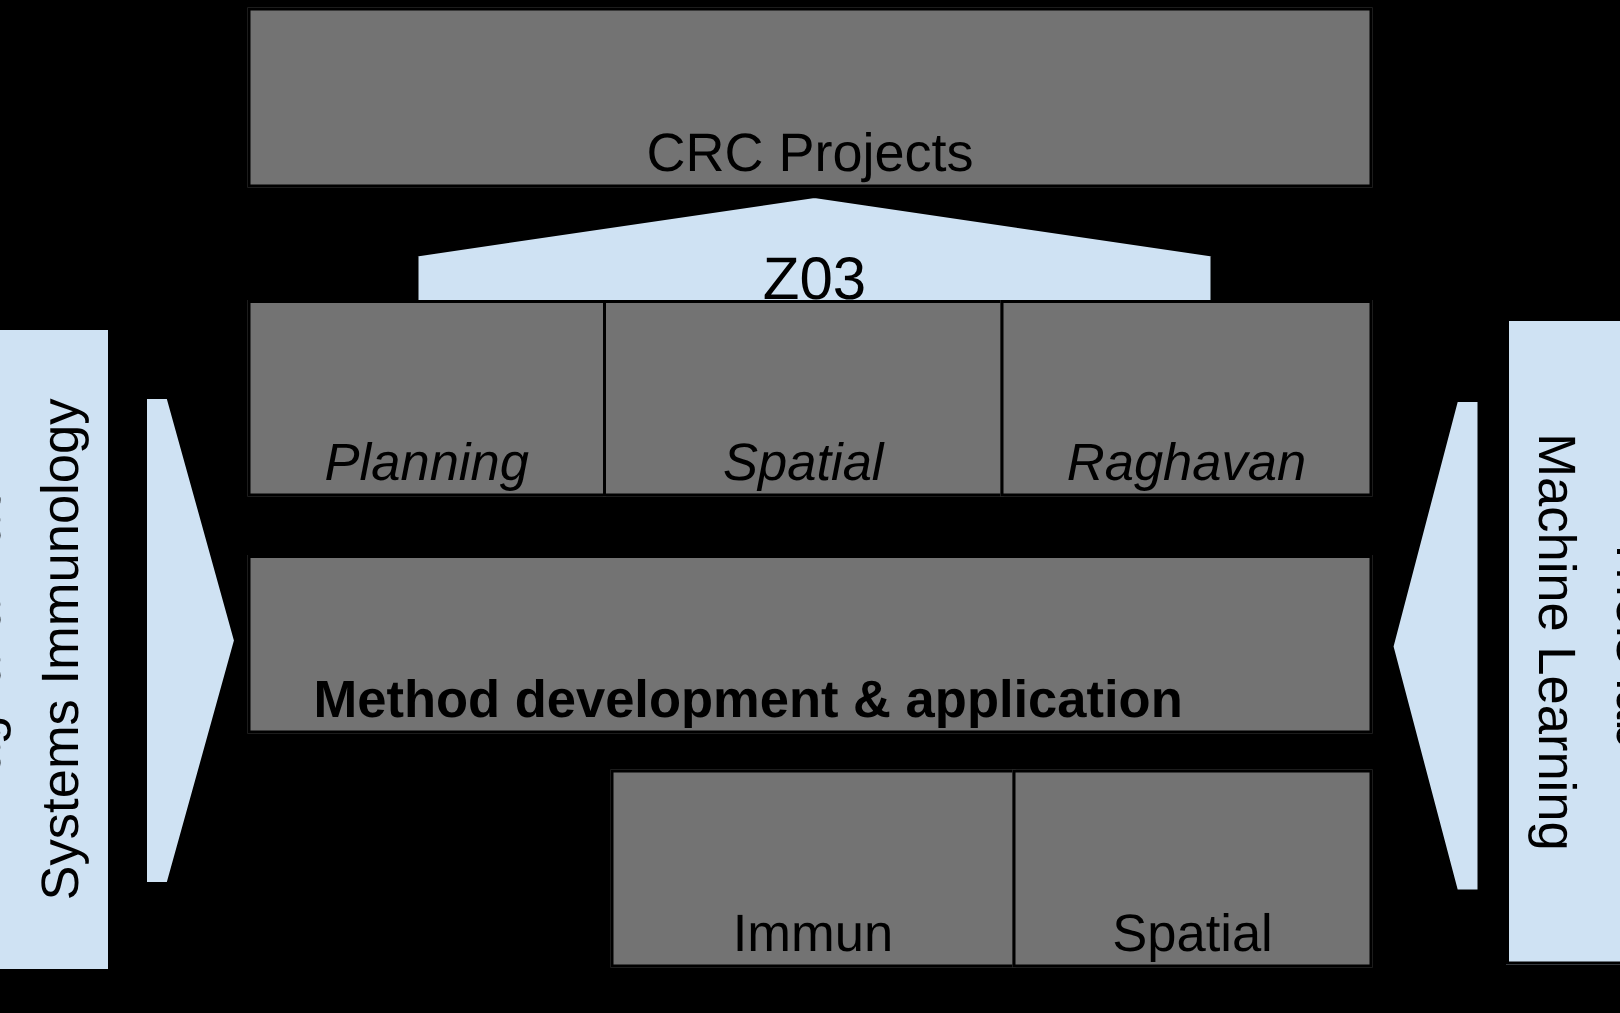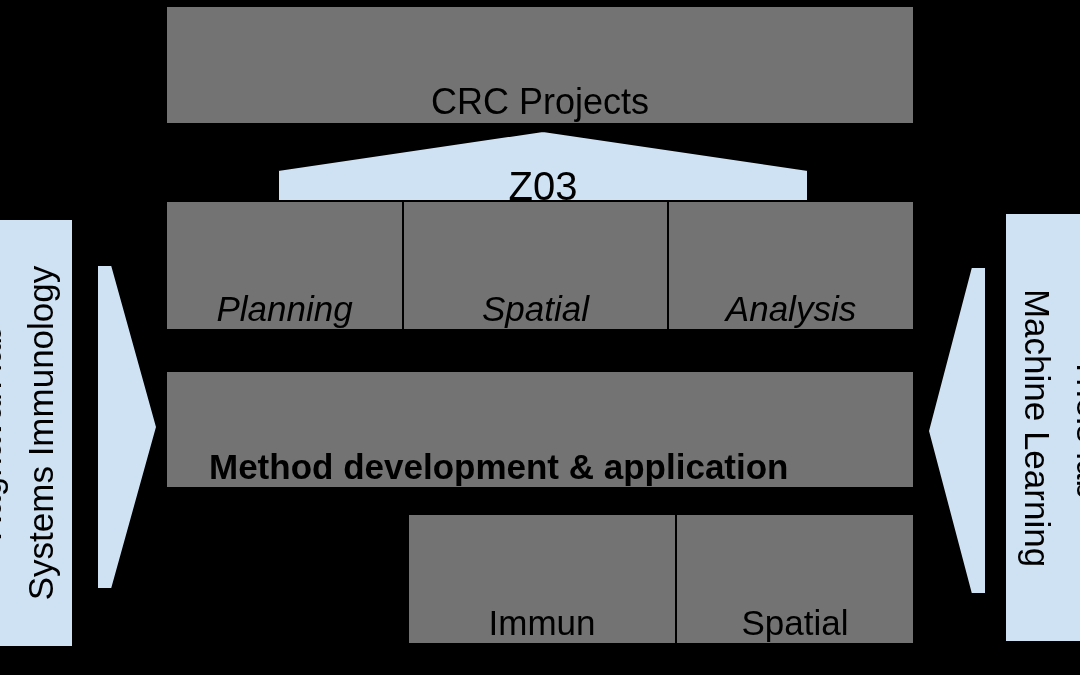--- a/index.html
+++ b/index.html
@@ -47,21 +47,21 @@
 
   <div id="z03-label">Z03</div>
 
   <div class="box r1" id="cell-planning">
     <span>Planning</span>
   </div>
   <div class="box r1" id="cell-training">
     <span>Spatial</span>
   </div>
   <div class="box r1" id="cell-analysis">
-    <span>Analysis</span>
+    <span>Raghavan</span>
   </div>
 
   <div class="box" id="method-box">
     <span>Method development &amp; application</span>
   </div>
 
   <div class="box r3" id="cell-immun">
     <span>Immun</span>
   </div>
   <div class="box r3" id="cell-spatial">

